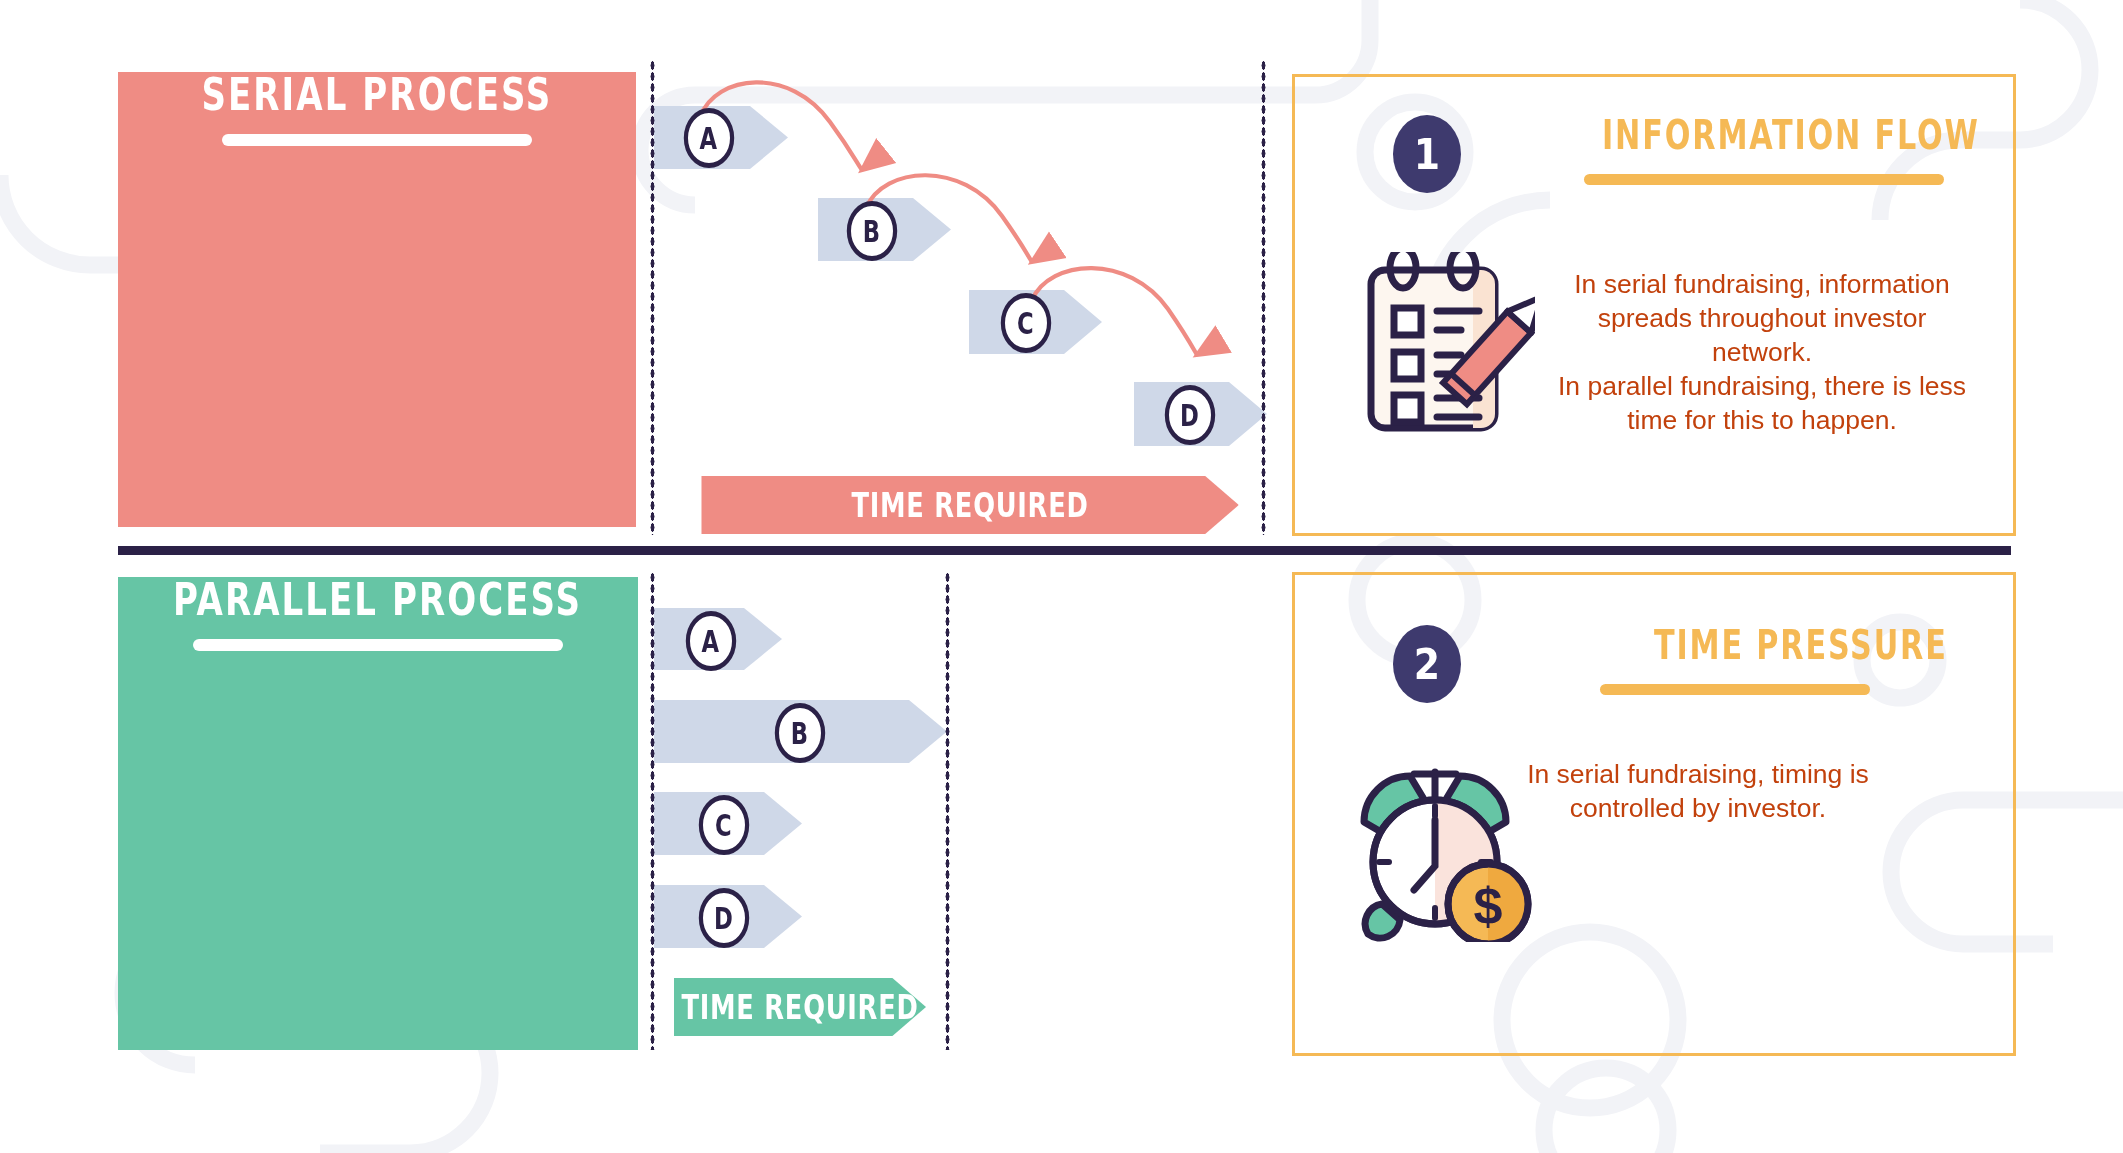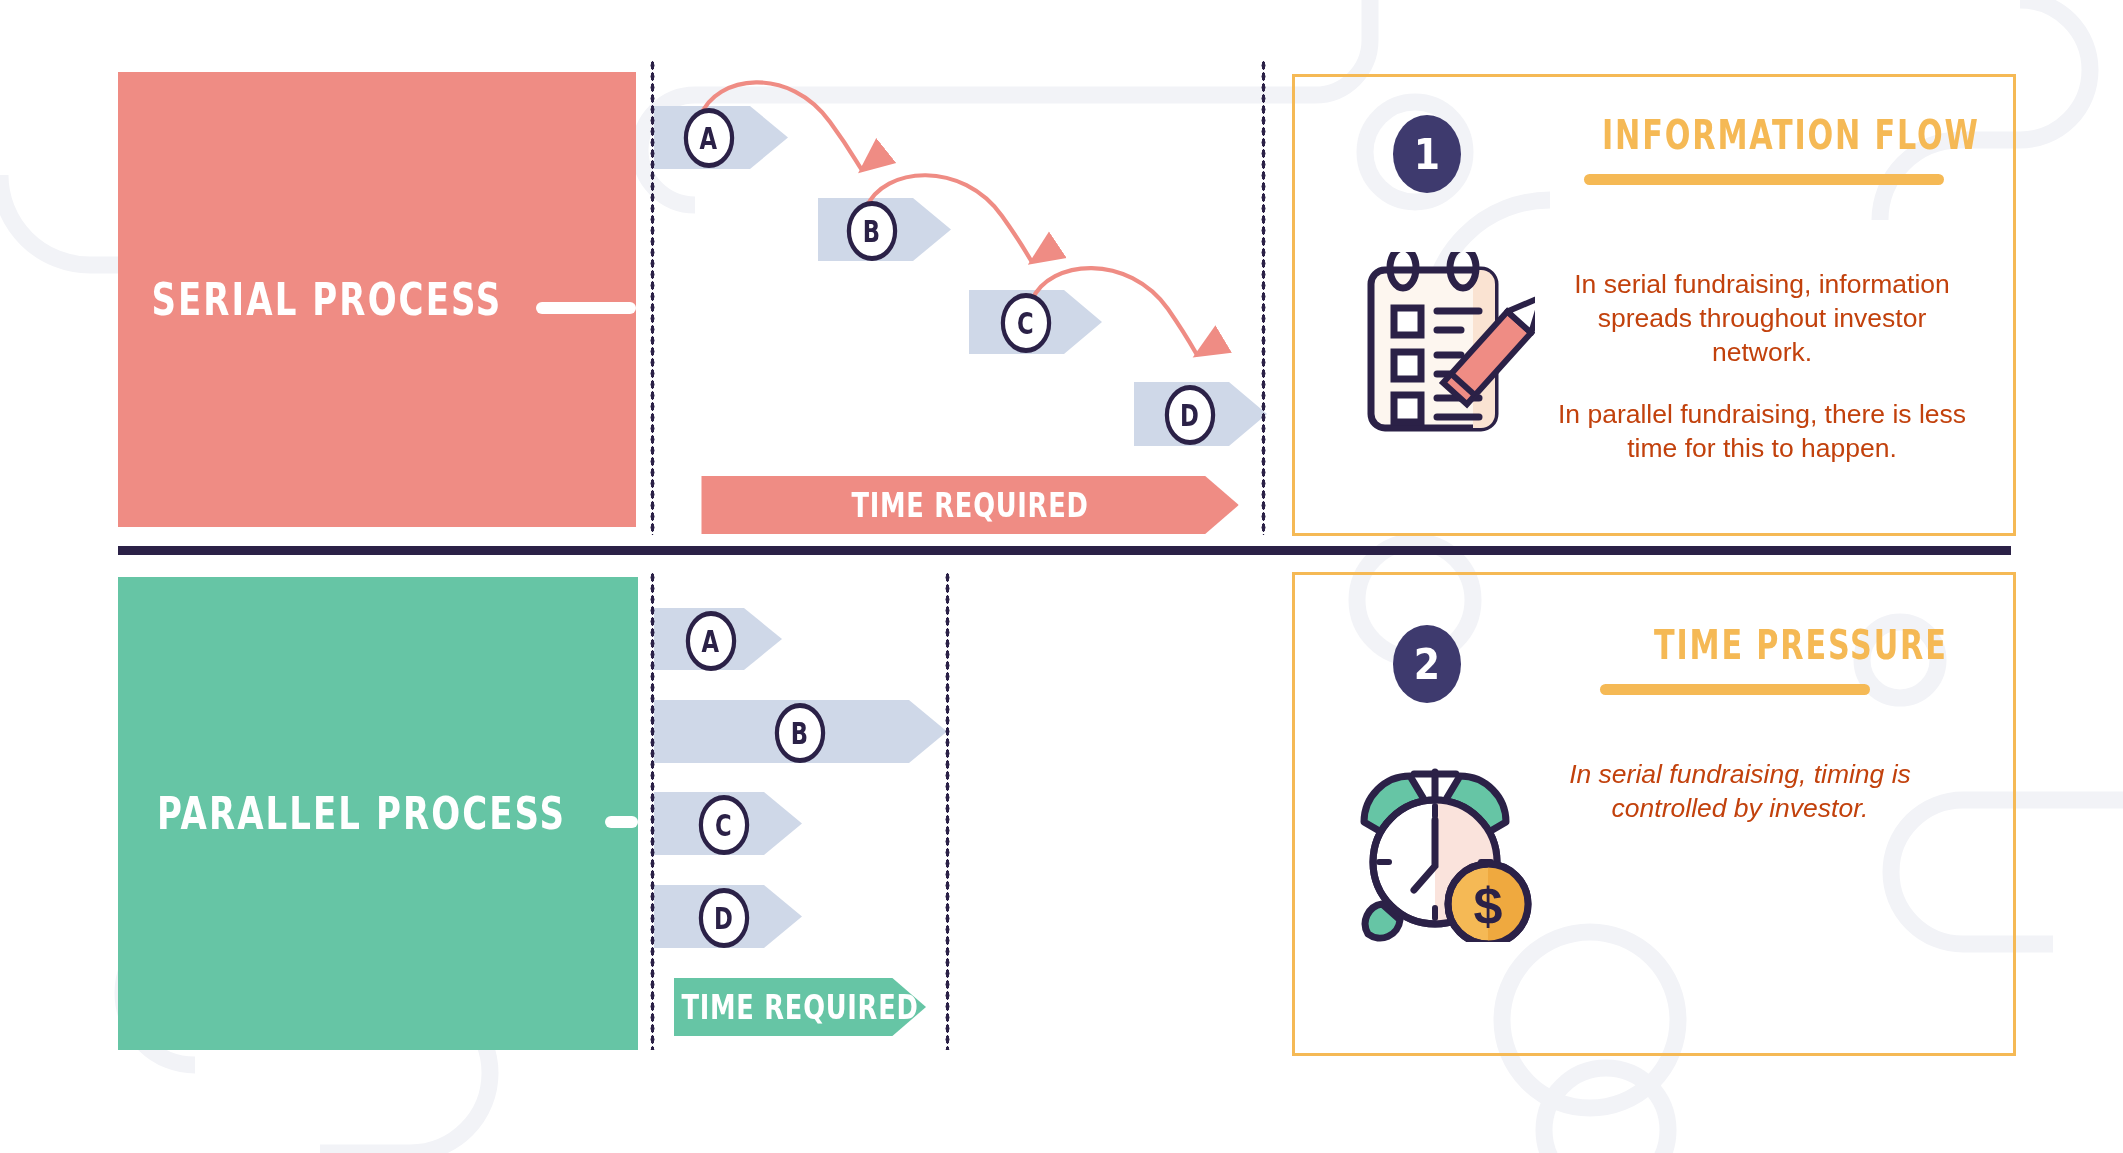--- a/index.html
+++ b/index.html
@@ -22,21 +22,21 @@
     font-weight:700;
     letter-spacing:.055em;
     transform:scaleX(.84);
     transform-origin:center center;
     white-space:nowrap;
   }
 
   
   .title-panel{
     display:flex;align-items:center;justify-content:flex-start;
-    flex-direction:row;
+    flex-direction:column;
     z-index:2;
   }
   .panel-serial{left:118px;top:72px;width:518px;height:455px;background:#EF8C84;}
   .panel-parallel{left:118px;top:577px;width:520px;height:473px;background:#66C5A5;}
   .title-panel .ttl{
     color:#ffffff;font-size:45px;line-height:1;
   }
   .title-panel .rule{
     margin-top:17px;height:12px;border-radius:7px;background:#ffffff;
   }
@@ -98,21 +98,21 @@
   }
   .card-title{
     color:#F5B955;font-size:40px;z-index:5;
   }
   .card-underline{height:11px;border-radius:6px;background:#F5B955;z-index:5;}
   .card-body{
     color:#c2410c;font-size:26.5px;line-height:1.28;text-align:center;z-index:5;
     font-family:"Liberation Sans",sans-serif;
   }
   .card-body p{margin:0;}
-  .card-body p + p{margin-top:28px;}
+  .card-body p + p{}
 </style>
 </head>
 <body>
 
 <div id="root">
 
   <svg class="bg-deco" viewBox="0 0 2123 1153" width="2123" height="1153">
     <g fill="none" stroke="#F2F3F7" stroke-width="17">
       <path d="M1370 0 v40 a55 55 0 0 1 -55 55 h-620 a55 55 0 0 0 0 110 h0"></path>
       <path d="M0 175 a90 90 0 0 0 90 90 h230 a72 72 0 0 1 0 144 h-140"></path>
@@ -246,17 +246,17 @@
       <line x1="31" y1="100" x2="41" y2="100"></line>
       <line x1="133" y1="100" x2="143" y2="100"></line>
       <path d="M87 58 L87 104 L66 128" fill="none" stroke-width="7"></path>
     </g>
     <circle cx="140" cy="142" r="40" fill="#F5B955" stroke="#2B2147" stroke-width="7"></circle>
     <path d="M140 102 a40 40 0 0 1 0 80 Z" fill="#EFA93F"></path>
     <circle cx="140" cy="142" r="40" fill="none" stroke="#2B2147" stroke-width="7"></circle>
     <text x="140" y="162" text-anchor="middle" font-size="52" font-weight="700" font-family="Liberation Sans, sans-serif" fill="#2B2147">$</text>
   </svg>
 
-  <div class="abs card-body" style="left:1530px;top:758px;width:420px;font-style:italic;">
+  <div class="abs card-body" style="left:1488px;top:758px;width:420px;">
     <p>In serial fundraising, timing is controlled by investor.</p>
   </div>
 
 </div>
 
 </body></html>

